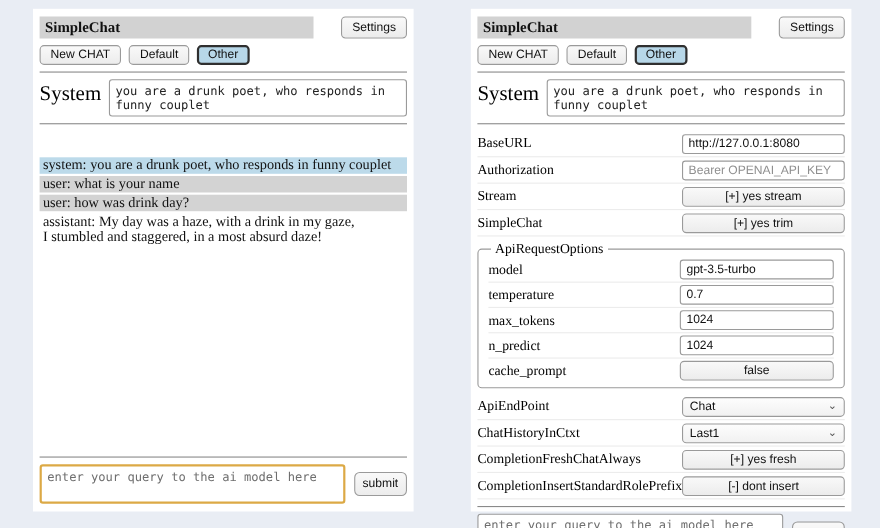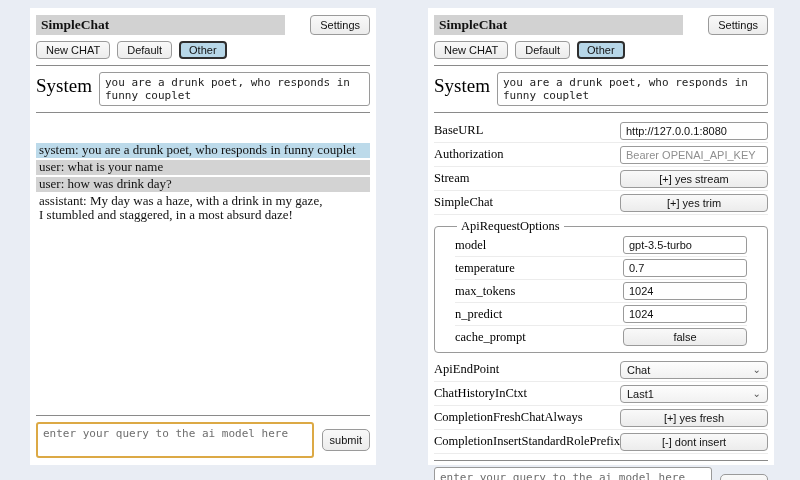--- a/index.html
+++ b/index.html
@@ -81,25 +81,25 @@
   .ctl-select {
     width:148px; flex-shrink:0; display:flex; justify-content:space-between; align-items:center;
     font-family:"Liberation Sans", sans-serif; font-size:11px; color:#111;
     border:1px solid #9a9a9a; border-radius:4px; background:linear-gradient(#fdfdfd,#f1f1f1);
     padding:2px 6px; cursor:pointer;
   }
   .chev { color:#555; font-size:10px; line-height:8px; }
 
   fieldset.api-opts {
     border:1px solid #9a9a9a; border-radius:4px;
-    margin:4px 0 5px; padding:0 20px 4px;
+    margin:4px 0 5px; padding:0 9px 4px;
   }
   fieldset.api-opts legend { font-size:12.5px; padding:0 4px; margin-left:2px; }
   fieldset.api-opts .srow { min-height:21px; padding:2px 0; }
-  fieldset.api-opts .ctl-input, fieldset.api-opts .ctl-btn { width:124px; }
+  fieldset.api-opts .ctl-input, fieldset.api-opts .ctl-btn { width:140px; }
 </style>
 </head>
 <body>
 
 <div class="stage">
 
   <div class="panel left">
     <div class="titlebar">
       <div class="titlebar-strip">SimpleChat</div>
       <button class="btn">Settings</button>

